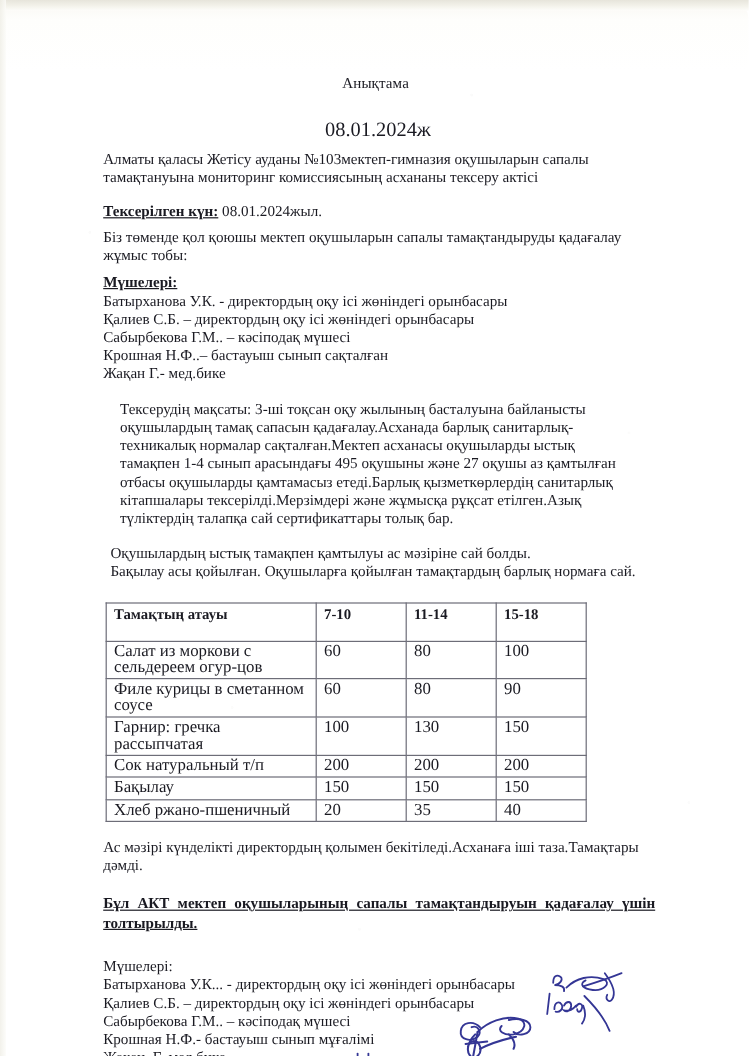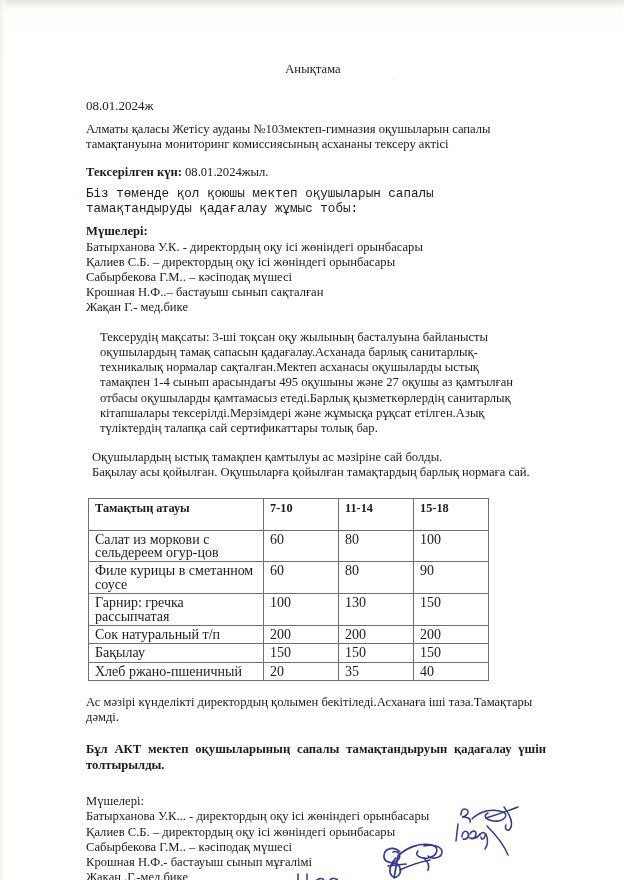--- a/index.html
+++ b/index.html
@@ -64,33 +64,33 @@
 
   
   .doc-title {
     text-align: center;
     font-size: 12.5px;
     margin: 0 0 21px 0;
     letter-spacing: .1px;
     padding-right: 6px;
   }
   .doc-date {
-    text-align: left;
-    font-size: 13px;
+    text-align: center;
+    font-size: 17px;
     margin: 0 0 8px 0;
     padding-right: 2px;
   }
   p.body-par {
     font-size: 12.6px;
     line-height: 15.1px;
     margin: 0 0 7px 0;
     text-align: left;
   }
-  .just { text-align: justify; font-family: Liberation Mono, monospace; }
-  .bold { font-weight: bold; }
+  .just { text-align: justify; }
+  .bold { font-weight: bold; text-decoration: underline; }
   .member-line {
     font-size: 12.6px;
     line-height: 15.2px;
     margin: 0;
   }
   .spacer-6 { height: 6px; }
   .spacer-10 { height: 10px; }
   .spacer-14 { height: 14px; }
 
   .block-aim {

